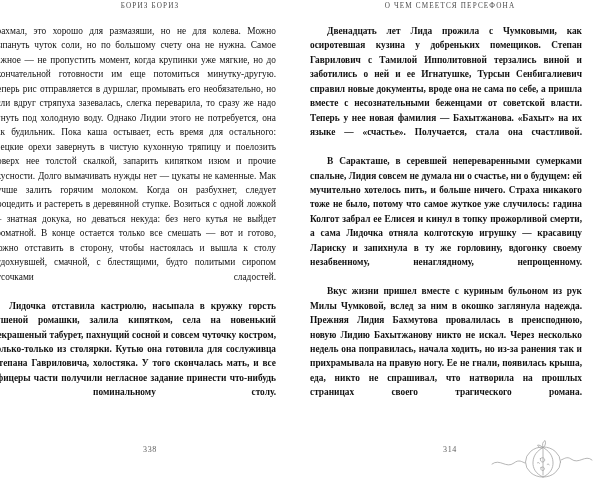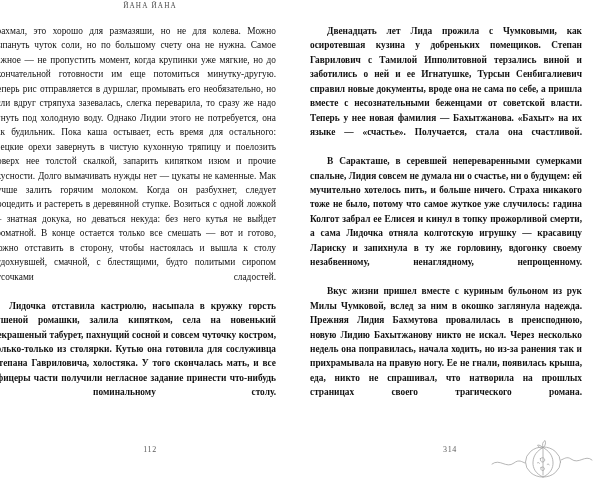--- a/index.html
+++ b/index.html
@@ -98,31 +98,32 @@
     pointer-events: none;
   }
   .ornament svg { display: block; }
 </style>
 </head>
 <body>
 
 <div class="spread">
 
   <div class="page page-left">
-    <div class="running-head">ЙАНА ЙАНА</div>
+    <div class="running-head">БОРИЗ БОРИЗ</div>
 
     <div class="textblock">
       <p>крахмал, это хорошо для размазяши, но не для колева. Можно сыпануть чуток соли, но по большому счету она не нужна. Самое важное — не пропустить момент, когда крупинки уже мягкие, но до окончательной готовности им еще потомиться минутку-другую. Теперь рис отправляется в дуршлаг, промывать его необязательно, но если вдруг стряпуха зазевалась, слегка переварила, то сразу же надо сунуть под холодную воду. Однако Лидии этого не потребуется, она как будильник. Пока каша остывает, есть время для остального: грецкие орехи завернуть в чистую кухонную тряпицу и поелозить поверх нее толстой скалкой, запарить кипятком изюм и прочие вкусности. Долго вымачивать нужды нет — цукаты не каменные. Мак лучше залить горячим молоком. Когда он разбухнет, следует процедить и растереть в деревянной ступке. Возиться с одной ложкой — знатная докука, но деваться некуда: без него кутья не выйдет ароматной. В конце остается только все смешать — вот и готово, можно отставить в сторону, чтобы настоялась и вышла к столу отдохнувшей, смачной, с блестящими, будто политыми сиропом кусочками сладостей.</p>
       <p class="indent">Лидочка отставила кастрюлю, насыпала в кружку горсть сушеной ромашки, залила кипятком, села на новенький некрашеный табурет, пахнущий сосной и совсем чуточку костром, только-только из столярки. Кутью она готовила для сослуживца Степана Гавриловича, холостяка. У того скончалась мать, и все офицеры части получили негласное задание принести что-нибудь к поминальному столу.</p>
     </div>
 
-    <div class="folio">112</div>
+    <div class="folio">338</div>
   </div>
 
   <div class="page page-right">
+    <div class="running-head">О ЧЕМ СМЕЕТСЯ ПЕРСЕФОНА</div>
 
     <div class="textblock">
       <p class="indent">Двенадцать лет Лида прожила с Чумковыми, как осиротевшая кузина у добреньких помещиков. Степан Гаврилович с Тамилой Ипполитовной терзались виной и заботились о ней и ее Игнатушке, Турсын Сенбигалиевич справил новые документы, вроде она не сама по себе, а пришла вместе с несознательными беженцами от советской власти. Теперь у нее новая фамилия — Бахытжанова. «Бахыт» на их языке — «счастье». Получается, стала она счастливой.</p>
       <p class="indent">В Саракташе, в серевшей непереваренными сумерками спальне, Лидия совсем не думала ни о счастье, ни о будущем: ей мучительно хотелось пить, и больше ничего. Страха никакого тоже не было, потому что самое жуткое уже случилось: гадина Колгот забрал ее Елисея и кинул в топку прожорливой смерти, а сама Лидочка отняла колготскую игрушку — красавицу Лариску и запихнула в ту же горловину, вдогонку своему незабвенному, ненаглядному, непрощенному.</p>
       <p class="indent">Вкус жизни пришел вместе с куриным бульоном из рук Милы Чумковой, вслед за ним в окошко заглянула надежда. Прежняя Лидия Бахмутова провалилась в преисподнюю, новую Лидию Бахытжанову никто не искал. Через несколько недель она поправилась, начала ходить, но из-за ранения так и прихрамывала на правую ногу. Ее не гнали, появилась крыша, еда, никто не спрашивал, что натворила на прошлых страницах своего трагического романа.</p>
     </div>
 
     <div class="folio">314</div>
 
     <div class="ornament">

